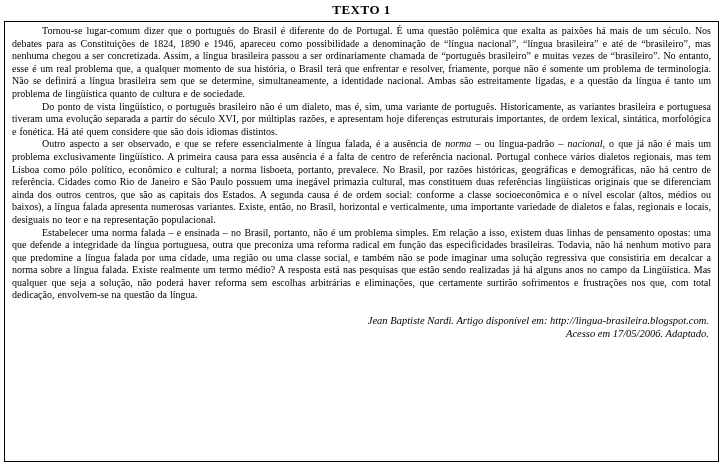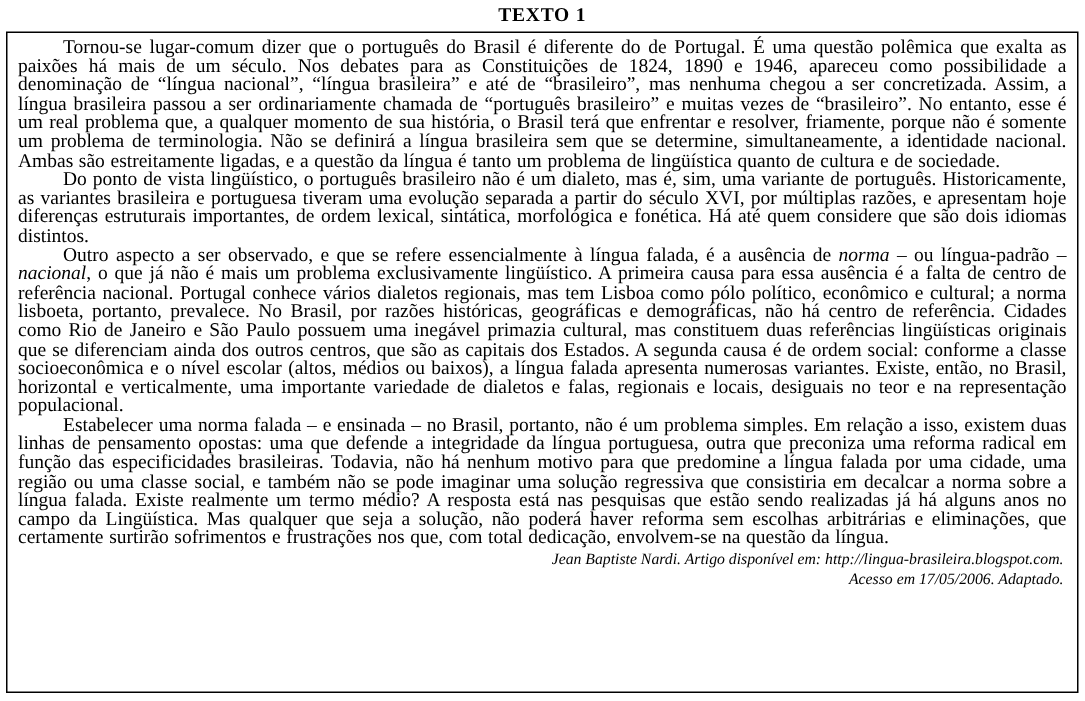--- a/index.html
+++ b/index.html
@@ -27,29 +27,29 @@
     position: absolute;
     left: 4px;
     right: 4px;
     top: 21px;
     bottom: 5px;
     border: 1px solid #000000;
     padding: 3px 7px 2px 7px;
     overflow: hidden;
   }
   .para {
-    font-size: 13px;
+    font-size: 10px;
     line-height: 12.6px;
     text-align: justify;
     text-indent: 30px;
     word-spacing: 0.5px;
   }
   .para i { }
   .citation {
-    margin-top: 2px;
+    margin-top: 12px;
     text-align: right;
     font-style: italic;
     font-size: 10.5px;
     line-height: 13px;
     padding-right: 2px;
   }
 </style>
 </head>
 <body>
 

